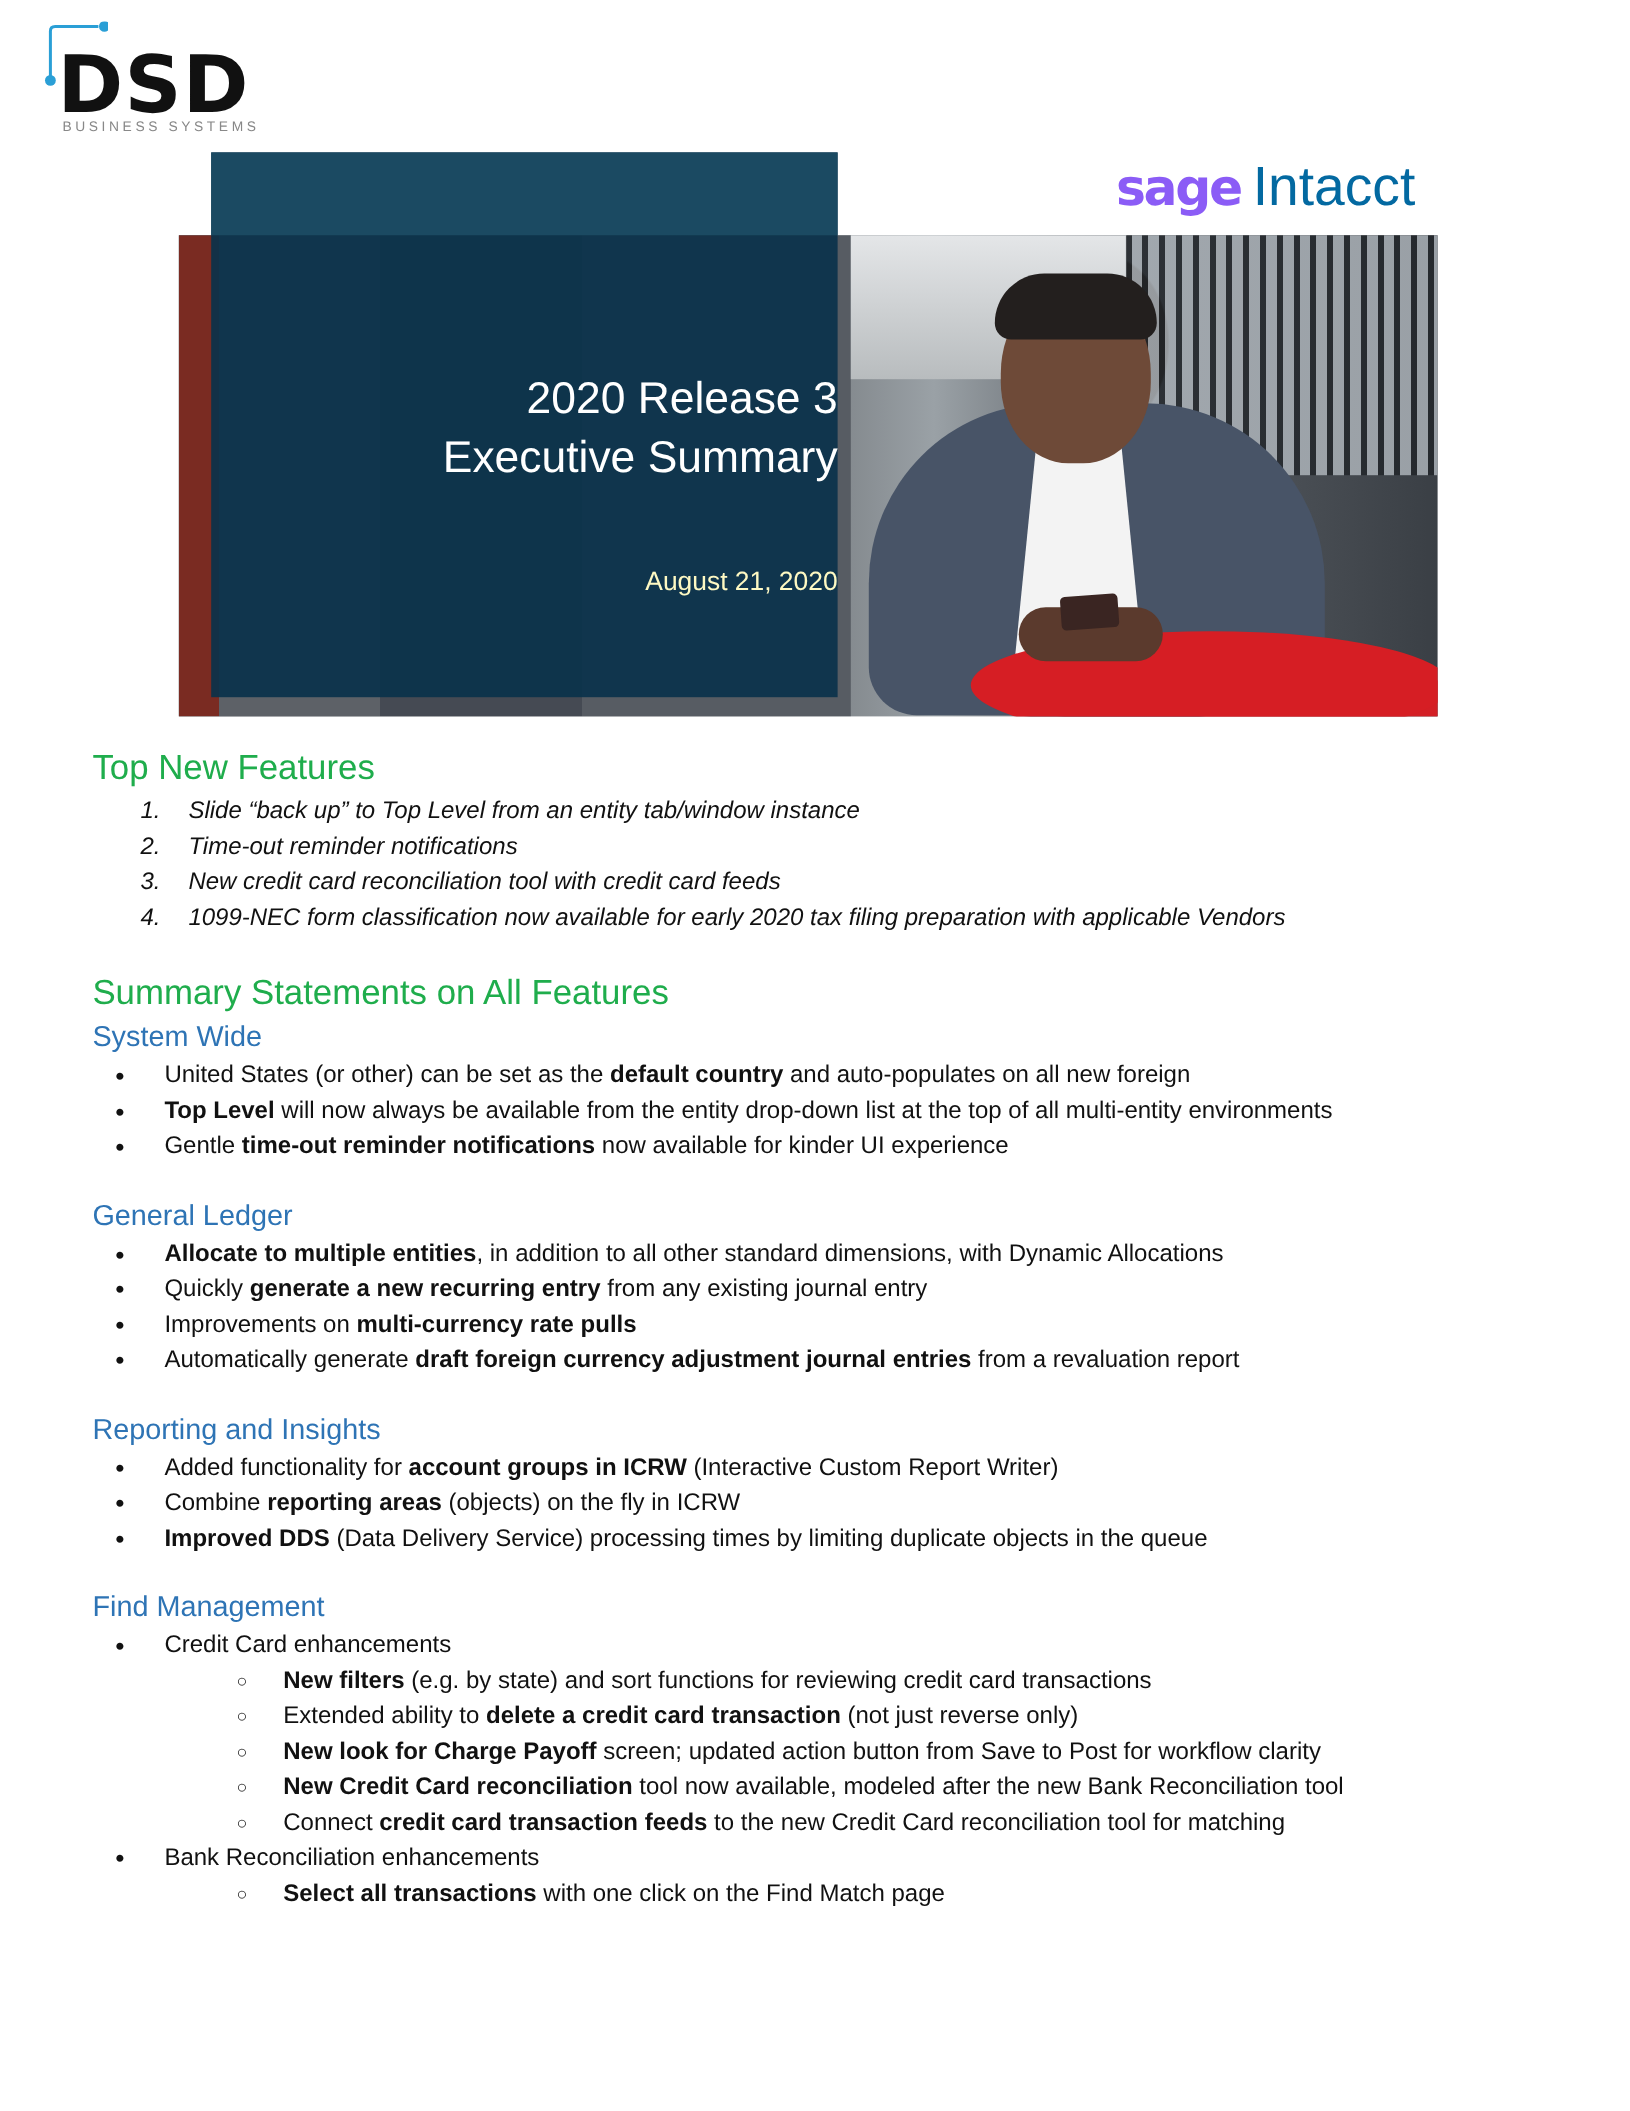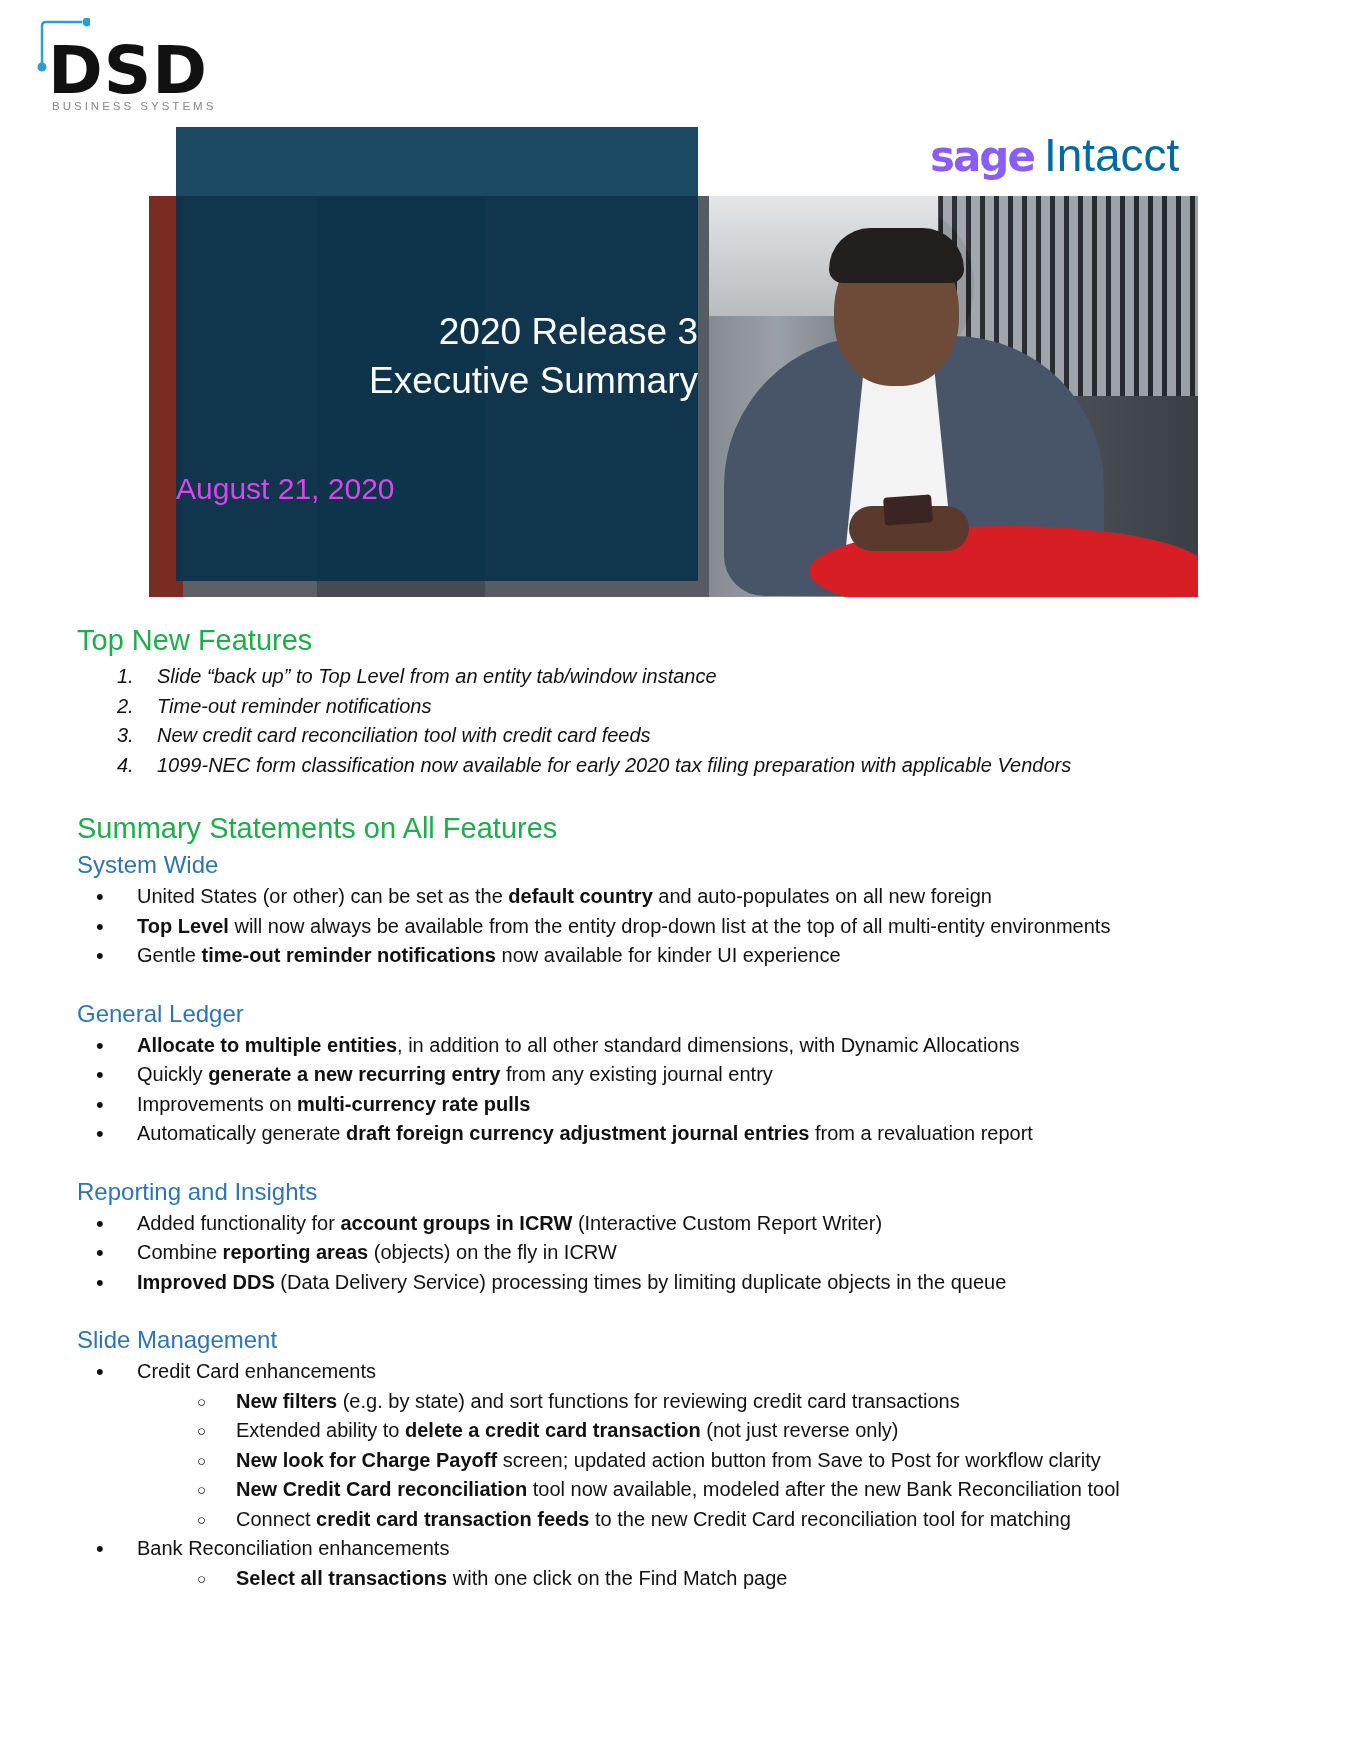--- a/index.html
+++ b/index.html
@@ -84,22 +84,22 @@
   .hero-panel .band {
     position: absolute; left: 0; top: 0; width: 100%; height: 69px; background: #1b4a62;
   }
   .hero-title {
     position: absolute; left: 0; width: 522px; text-align: right; color: #ffffff;
     font-family: "Liberation Sans", sans-serif; font-size: 37px; line-height: 49px;
   }
   .hero-title.l1 { top: 180px; }
   .hero-title.l2 { top: 229px; }
   .hero-date {
-    position: absolute; left: 0; top: 345px; width: 522px; text-align: left; color: #d946ef;
-    font-size: 30px;
+    position: absolute; left: 0; top: 345px; width: 522px; text-align: right; color: #fef9c3;
+    font-size: 22px;
   }
 
   
   .content { position: absolute; left: 77px; top: 620px; width: 1220px; }
   h1.sec {
     margin: 0; font-weight: normal; color: #1fad4c; font-size: 29px; line-height: 40px;
   }
   h2.sub {
     margin: 0; font-weight: normal; color: #2e74b5; font-size: 24px; line-height: 34px;
   }
@@ -200,21 +200,21 @@
 
   <div class="gap-b"></div>
   <h2 class="sub">Reporting and Insights</h2>
   <ul class="blist">
     <li><span>Added functionality for </span><b>account groups in ICRW</b><span> (Interactive Custom Report Writer)</span></li>
     <li><span>Combine </span><b>reporting areas</b><span> (objects) on the fly in ICRW</span></li>
     <li><span></span><b>Improved DDS</b><span> (Data Delivery Service) processing times by limiting duplicate objects in the queue</span></li>
   </ul>
 
   <div class="gap-b"></div>
-  <h2 class="sub">Slide Management</h2>
+  <h2 class="sub">Find Management</h2>
   <ul class="blist">
     <li class="outer-li">
       <span class="txt">Credit Card enhancements</span>
       <ul class="olist nested">
         <li><span></span><b>New filters</b><span> (e.g. by state) and sort functions for reviewing credit card transactions</span></li>
         <li><span>Extended ability to </span><b>delete a credit card transaction</b><span> (not just reverse only)</span></li>
         <li><span></span><b>New look for Charge Payoff</b><span> screen; updated action button from Save to Post for workflow clarity</span></li>
         <li><span></span><b>New Credit Card reconciliation</b><span> tool now available, modeled after the new Bank Reconciliation tool</span></li>
         <li><span>Connect </span><b>credit card transaction feeds</b><span> to the new Credit Card reconciliation tool for matching</span></li>
       </ul>

